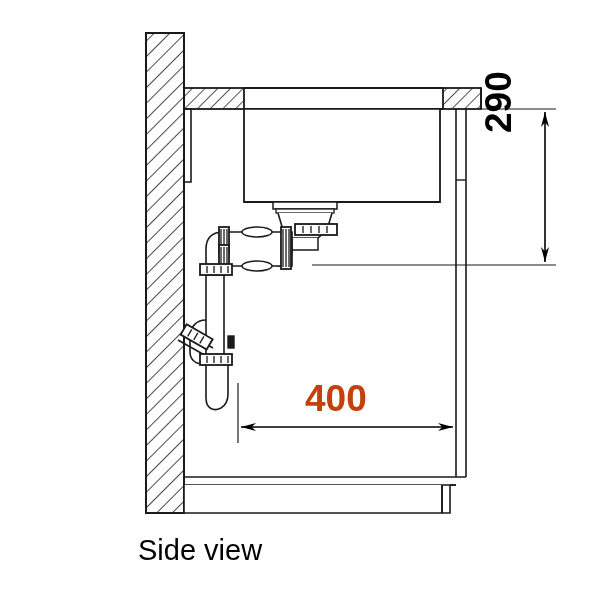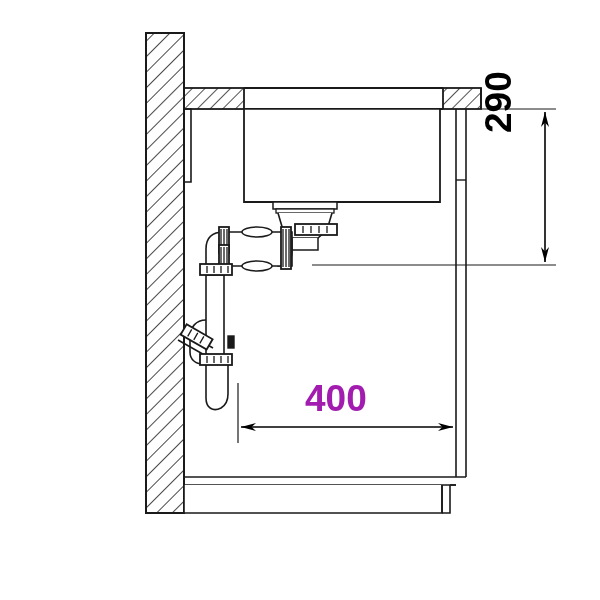--- a/index.html
+++ b/index.html
@@ -44,21 +44,21 @@
     letter-spacing: 0px;
     white-space: nowrap;
   }
   .dim-h-text {
     position: absolute;
     left: 305px;
     top: 378px;
     font-family: "Liberation Sans", sans-serif;
     font-size: 37px;
     font-weight: bold;
-    color: #a21caf;
+    color: #c2410c;
     white-space: nowrap;
   }
   .dim-v-text {
     position: absolute;
     left: 478px;
     top: 133px;
     font-family: "Liberation Sans", sans-serif;
     font-size: 37px;
     font-weight: bold;
     color: #000000;
@@ -200,15 +200,16 @@
       <path d="M238,383 L238,443" stroke="#1a1a1a" stroke-width="1.2" fill="none"></path>
 
       <path d="M241,427 L453,427" stroke="#000000" stroke-width="1.6" fill="none" marker-start="url(#arrowStart)" marker-end="url(#arrowEnd)"></path>
     </g>
 
   </svg>
 
   <div class="caption-layer">
     <div class="dim-v-text">290</div>
     <div class="dim-h-text">400</div>
+    <div class="caption-text">Side view</div>
   </div>
 
 </div>
 
 </body></html>

